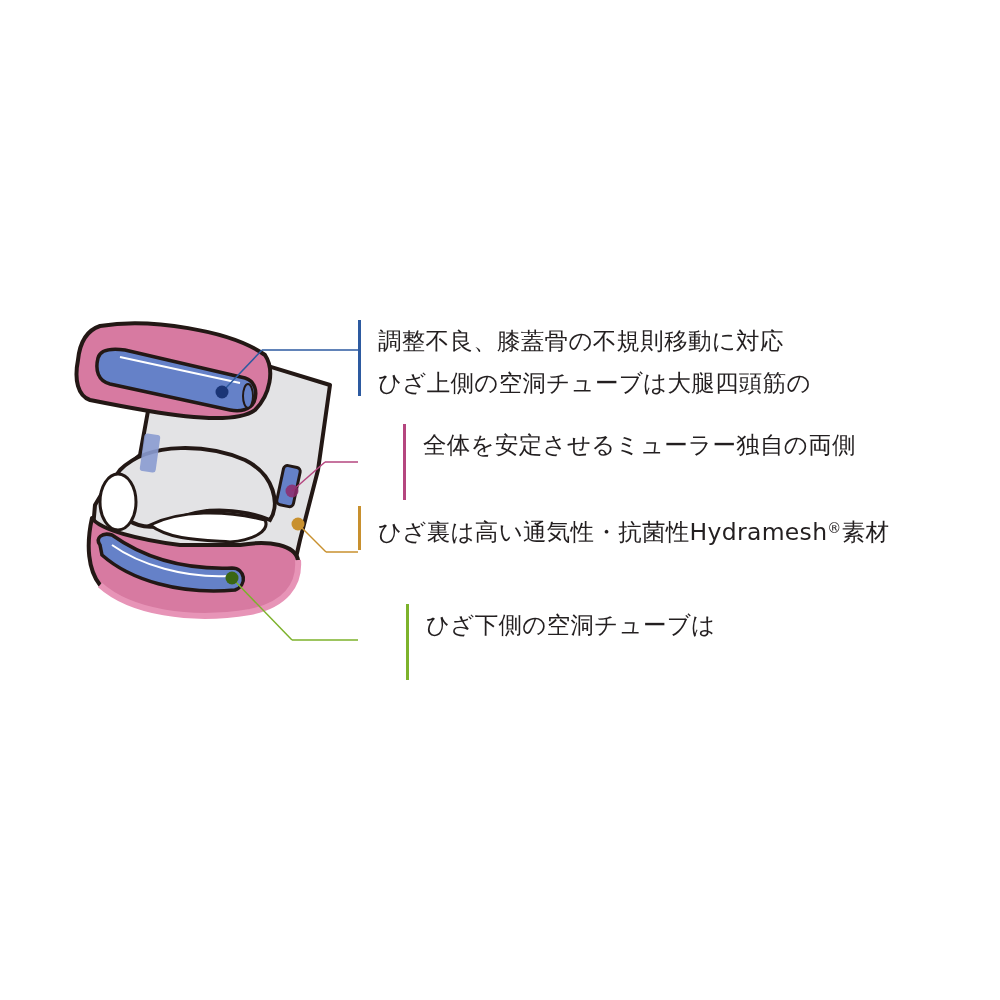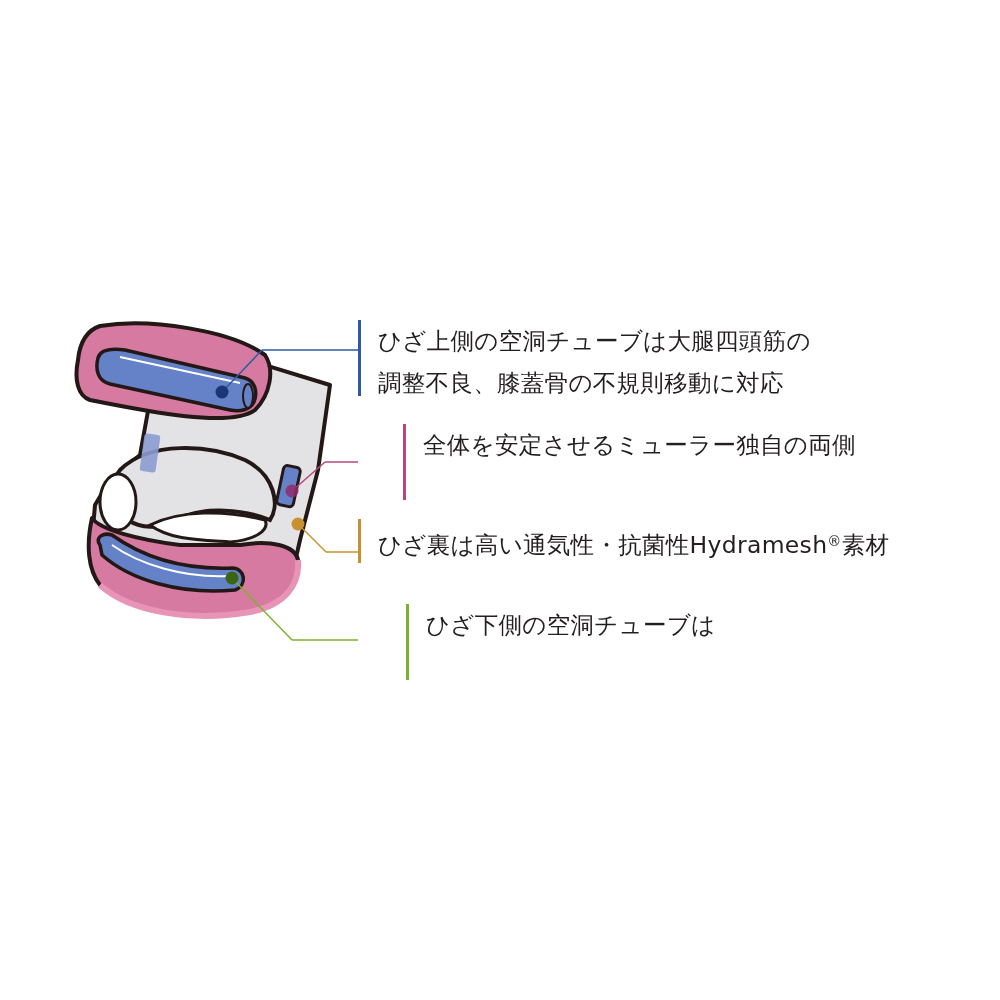--- a/index.html
+++ b/index.html
@@ -37,21 +37,21 @@
       font-size: 23.5px;
       line-height: 42px;
       letter-spacing: 0.3px;
       white-space: nowrap;
     }
     .callout .text .line {
       display: block;
     }
     #c1 { top: 320px; height: 76px; }
     #c2 { top: 424px; height: 76px; padding-left: 45px; }
-    #c3 { top: 519px; height: 44px; }
+    #c3 { top: 506px; height: 44px; }
     #c4 { top: 604px; height: 76px; padding-left: 48px; }
     #c3 .text { line-height: 44px; }
     .reg { font-size: 14px; vertical-align: 7px; }
   </style>
 </head>
 <body>
 
 <svg class="illustration" viewBox="0 0 1000 1000" xmlns="http://www.w3.org/2000/svg">
 
   <path d="M150,330 L330,385 L318,470 L300,540 L292,575
@@ -100,22 +100,22 @@
   <g>
     <line x1="232" y1="578" x2="292" y2="640" stroke="#7cb22b" stroke-width="1.5"></line>
     <line x1="292" y1="640" x2="358" y2="640" stroke="#7cb22b" stroke-width="1.5"></line>
     <circle cx="232" cy="578" r="6.5" fill="#3a6614"></circle>
   </g>
 </svg>
 
 <div class="callout" id="c1">
   <div class="bar" style="background:#2d5aa0"></div>
   <div class="text">
+    <span class="line">調整不良、膝蓋骨の不規則移動に対応</span>
     <span class="line">ひざ上側の空洞チューブは大腿四頭筋の</span>
-    <span class="line">調整不良、膝蓋骨の不規則移動に対応</span>
   </div>
 </div>
 
 <div class="callout" id="c2">
   <div class="bar" style="background:#b5467f"></div>
   <div class="text">
     <span class="line">全体を安定させるミューラー独自の両側</span>
   </div>
 </div>
 

